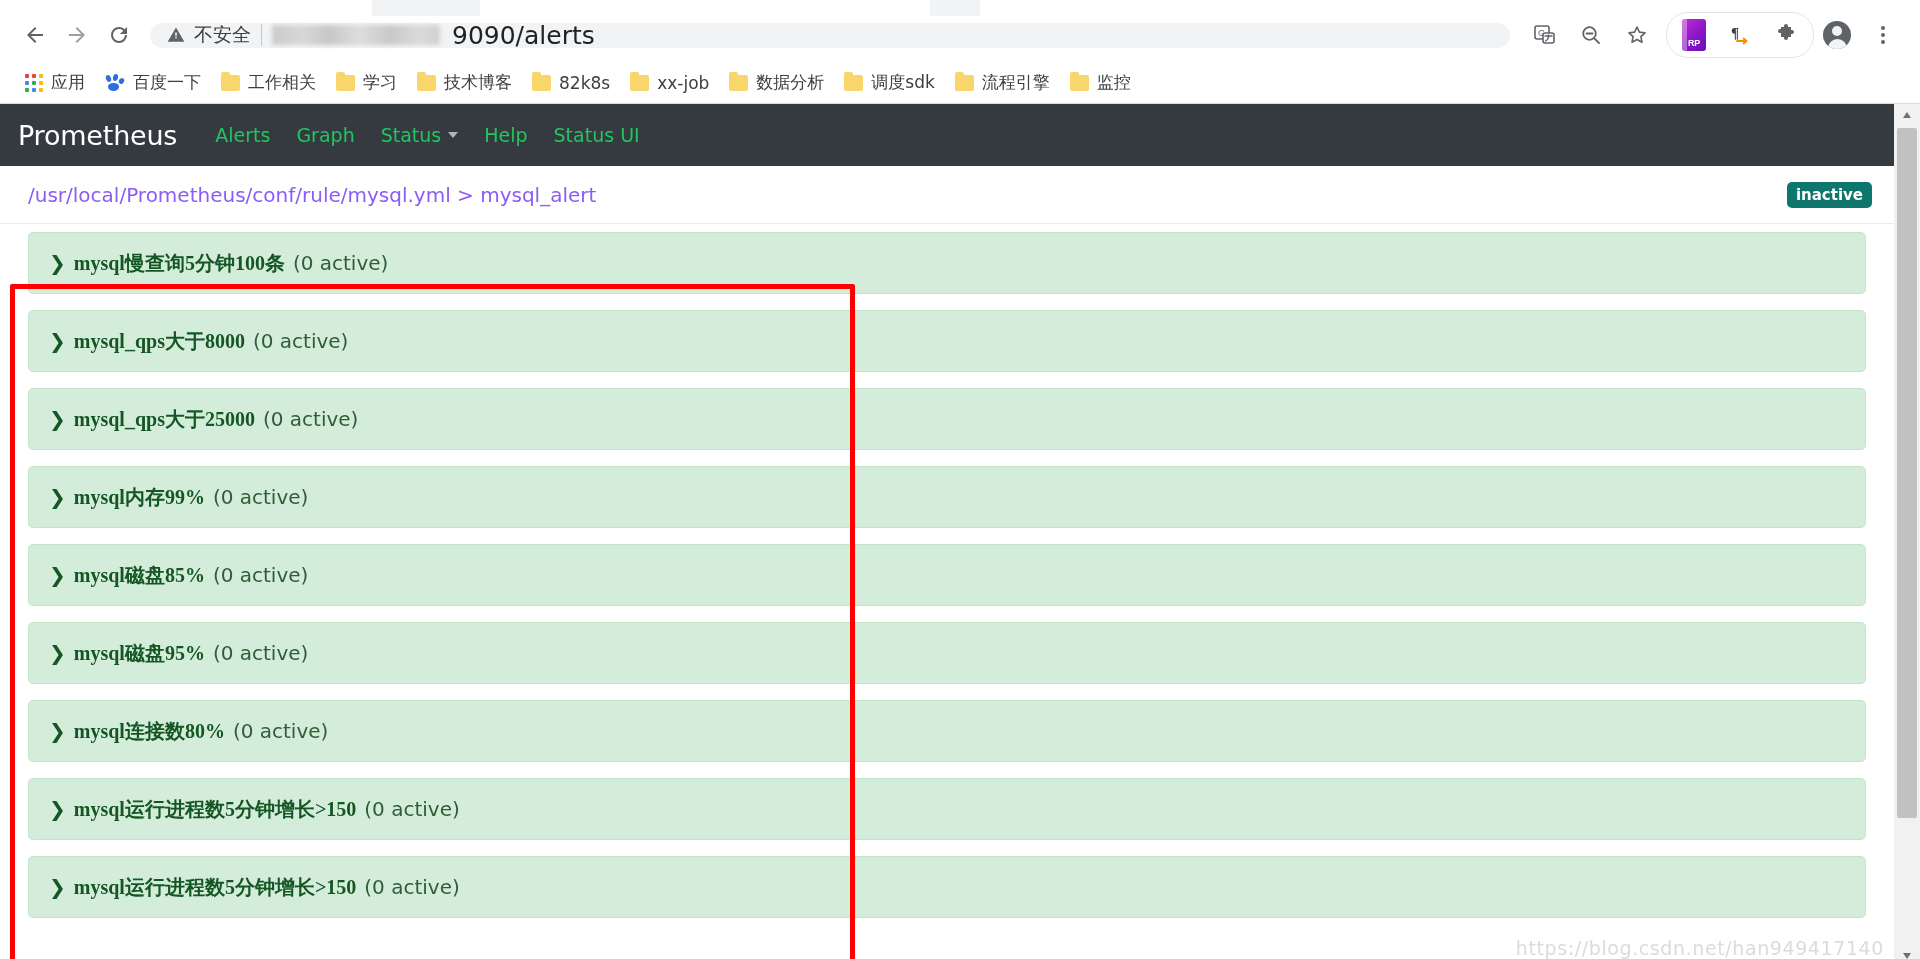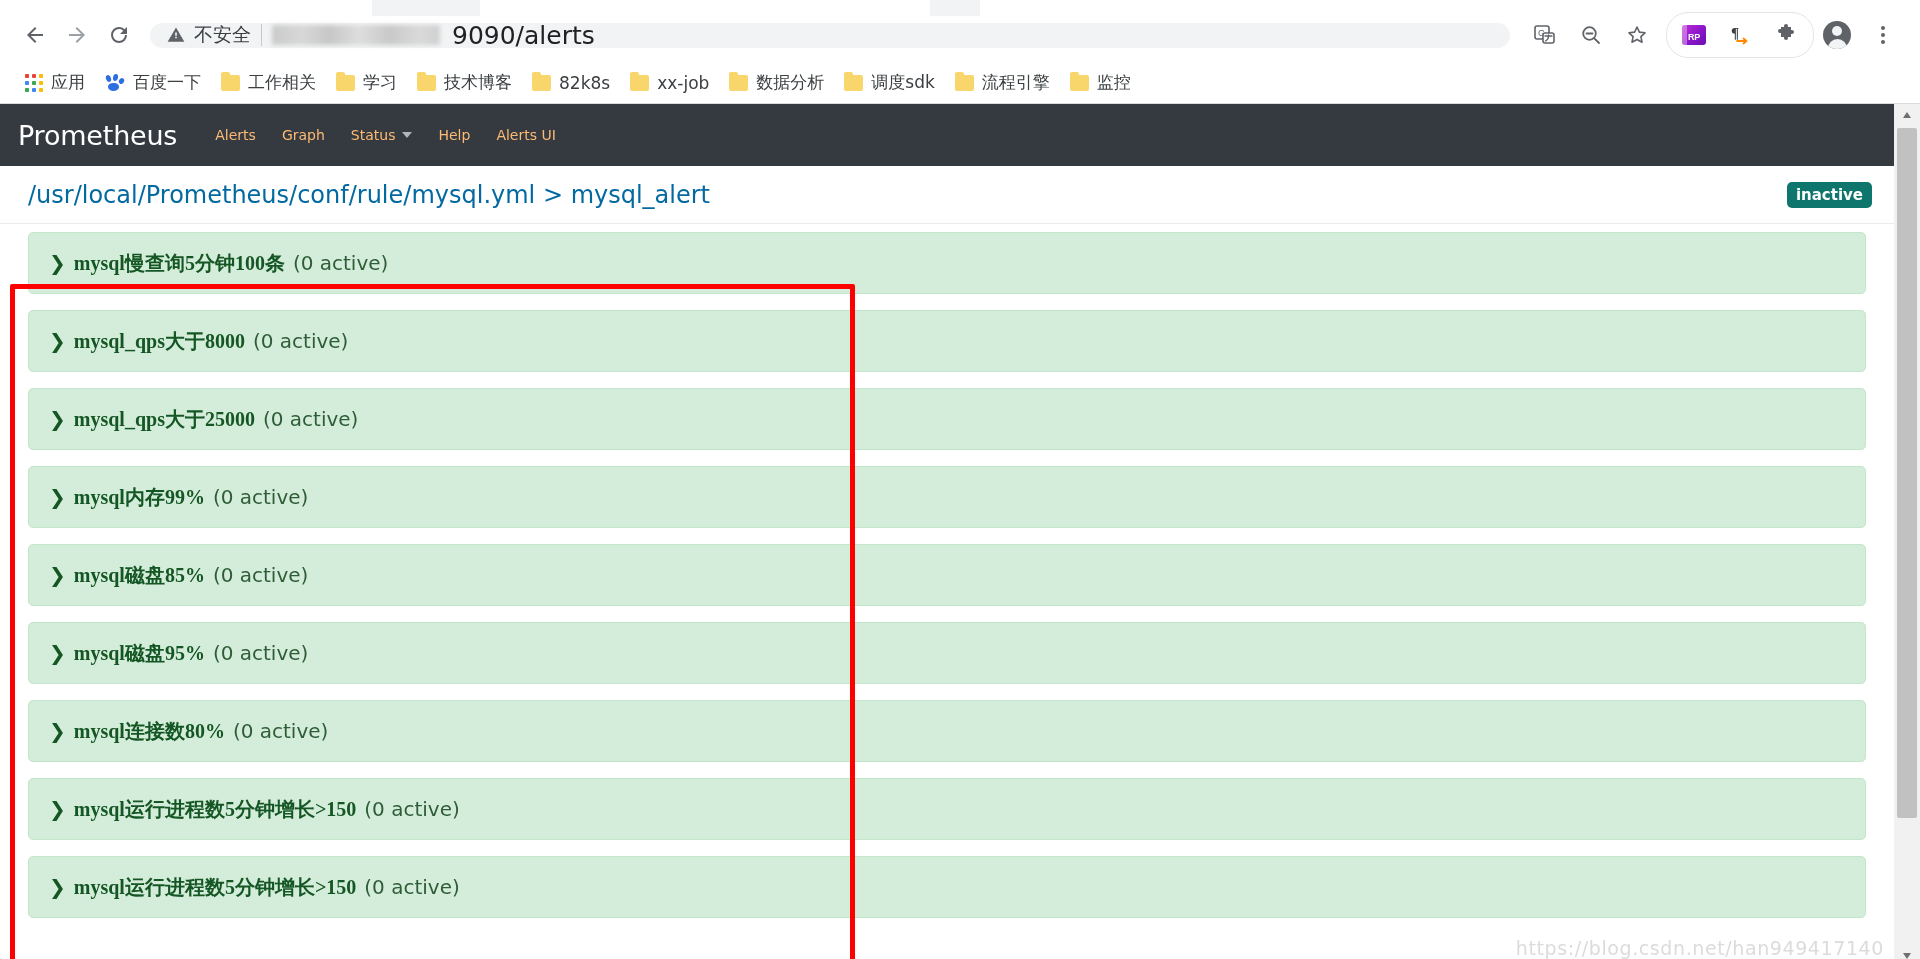--- a/index.html
+++ b/index.html
@@ -101,21 +101,21 @@
     margin: 0 3px;
   }
   .ext-group {
     display: flex; align-items: center;
     border-radius: 22px;
     padding: 2px 4px;
     margin-left: 6px;
     border: 1px solid #e3e5e8;
   }
   .rp-badge {
-    width: 24px; height: 20px;
+    width: 24px; height: 32px;
     border-radius: 3px;
     background: linear-gradient(135deg,#c12cd6 0%, #8b16c9 55%, #6a0fb0 100%);
     position: relative;
     display: flex; align-items: flex-end; justify-content: center;
     overflow: hidden;
   }
   .rp-badge::before {
     content: "";
     position: absolute; left: 0; top: 0;
     width: 5px; height: 100%;
@@ -233,22 +233,22 @@
   }
   .brand {
     font-size: 27px;
     color: #ffffff;
     font-weight: 400;
     margin-right: 38px;
     letter-spacing: -0.2px;
     font-family: "DejaVu Sans", sans-serif;
   }
   .promnav-item {
-    font-size: 14px;
-    color: #fdba74;
+    font-size: 19px;
+    color: #22c55e;
     margin-right: 26px;
     display: flex;
     align-items: center;
     white-space: nowrap;
     font-family: "DejaVu Sans", sans-serif;
   }
   .caret {
     display: inline-block;
     width: 0; height: 0;
     border-left: 5px solid transparent;
@@ -265,22 +265,22 @@
   }
   .group-header {
     height: 58px;
     display: flex;
     align-items: center;
     justify-content: space-between;
     padding: 0 22px 0 28px;
     border-bottom: 1px solid #e9ecef;
   }
   .group-path {
-    font-size: 24px;
-    color: #0369a1;
+    font-size: 20px;
+    color: #8b5cf6;
     font-family: "DejaVu Sans", sans-serif;
   }
   .badge-inactive {
     background: #0f766e;
     color: #ffffff;
     font-size: 15px;
     font-weight: 700;
     padding: 4px 9px;
     border-radius: 5px;
     font-family: "DejaVu Sans", sans-serif;
@@ -536,21 +536,21 @@
       <span>Graph</span>
     </span>
     <span class="promnav-item">
       <span>Status</span>
       <i class="caret"></i>
     </span>
     <span class="promnav-item">
       <span>Help</span>
     </span>
     <span class="promnav-item">
-      <span>Alerts UI</span>
+      <span>Status UI</span>
     </span>
   </div>
 
   <div class="content">
 
     <div class="group-header">
       <span class="group-path">/usr/local/Prometheus/conf/rule/mysql.yml &gt; mysql_alert</span>
       <span class="badge-inactive">inactive</span>
     </div>
 

